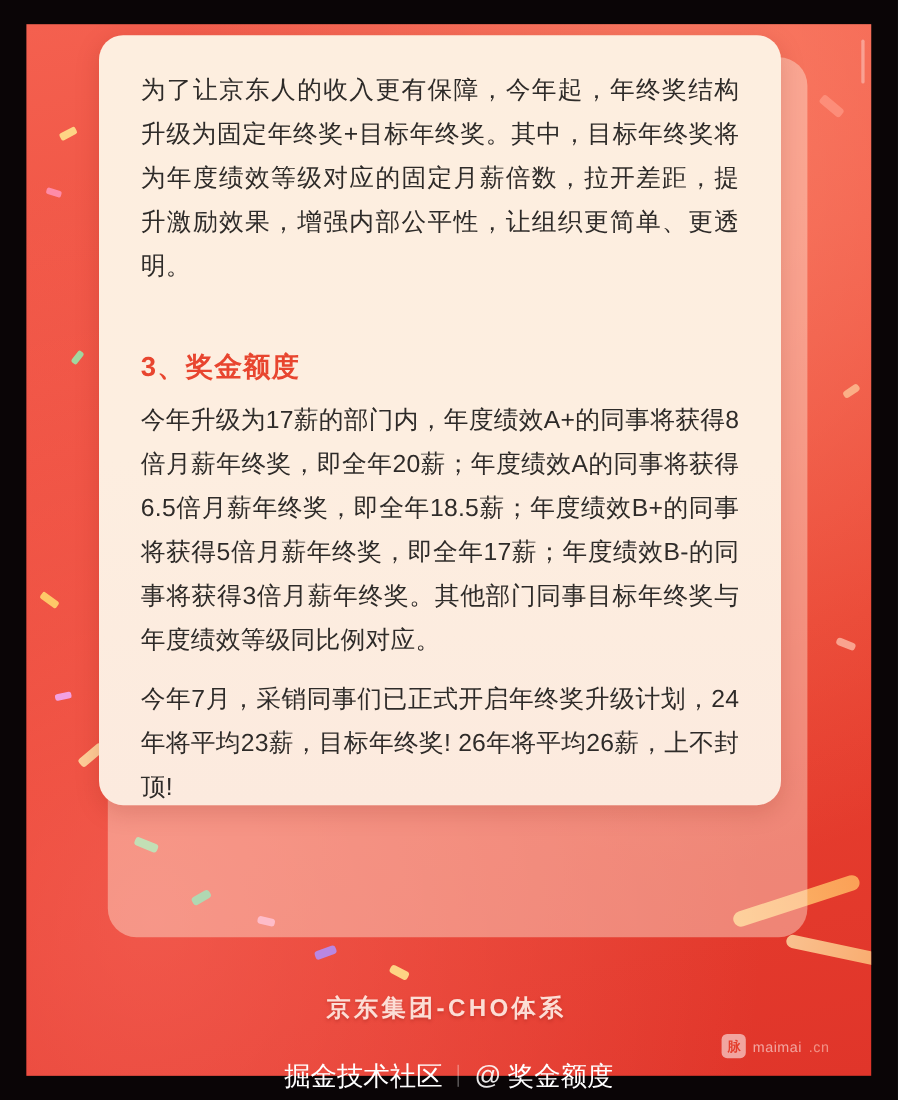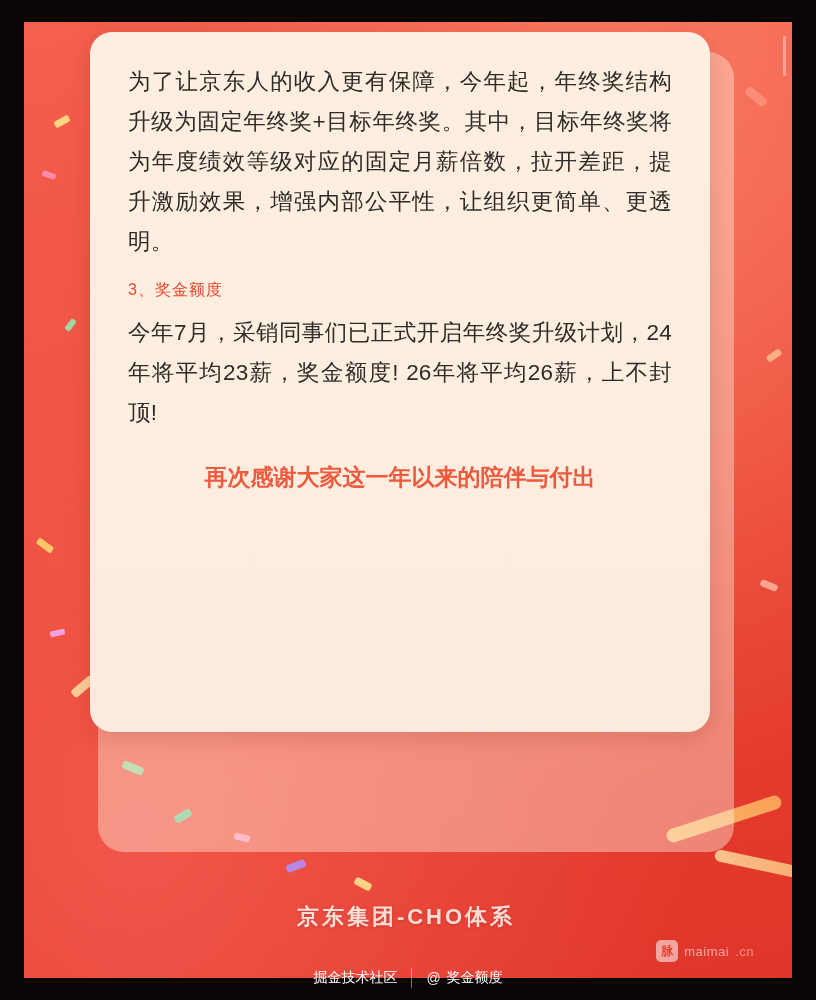--- a/index.html
+++ b/index.html
@@ -78,23 +78,24 @@
     margin: 0 0 14px 0;
   }
 
   .section-head {
     display: flex;
     align-items: center;
     margin: 18px 0 12px 0;
   }
   .section-title {
     color: #e8452f;
-    font-size: 16px;
-    font-weight: normal;
+    font-size: 25px;
+    font-weight: bold;
     letter-spacing: 1px;
+    margin-top: 37px;
   }
 
   .closing {
     text-align: center;
     color: #ef5a3e;
     font-size: 23px;
     font-weight: bold;
     line-height: 40px;
     margin-top: 24px;
   }
@@ -147,21 +148,21 @@
     position: absolute;
     left: 0;
     right: 0;
     bottom: 0;
     height: 44px;
     display: flex;
     align-items: center;
     justify-content: center;
     gap: 14px;
     color: #ffffff;
-    font-size: 14px;
+    font-size: 24px;
     background: transparent;
   }
   #bottom-bar .sep {
     width: 1px;
     height: 20px;
     background: rgba(255,255,255,0.45);
   }
   #bottom-bar .author { display: flex; align-items: center; gap: 6px; }
   #bottom-bar .at { opacity: 0.9; }
 
@@ -205,21 +206,22 @@
     <div id="card">
       <div id="card-inner">
 
         <p class="body-text">为了让京东人的收入更有保障，今年起，年终奖结构升级为固定年终奖+目标年终奖。其中，目标年终奖将为年度绩效等级对应的固定月薪倍数，拉开差距，提升激励效果，增强内部公平性，让组织更简单、更透明。</p>
 
         <div class="section-head">
 
           <span class="section-title">3、奖金额度</span>
         </div>
 
-        <p class="body-text">今年7月，采销同事们已正式开启年终奖升级计划，24年将平均23薪，奖金额度! 26年将平均26薪，上不封顶!</p>
+        <p class="body-text">今年升级为17薪的部门内，年度绩效A+的同事将获得8倍月薪年终奖，即全年20薪；年度绩效A的同事将获得6.5倍月薪年终奖，即全年18.5薪；年度绩效B+的同事将获得5倍月薪年终奖，即全年17薪；年度绩效B-的同事将获得3倍月薪年终奖。其他部门同事目标年终奖与年度绩效等级同比例对应。</p>
+        <p class="body-text">今年7月，采销同事们已正式开启年终奖升级计划，24年将平均23薪，目标年终奖! 26年将平均26薪，上不封顶!</p>
 
         <div class="closing">
           <div class="l1">再次感谢大家这一年以来的陪伴与付出</div>
 
         </div>
 
       </div>
     </div>
 
     <div id="scroll-hint"></div>

